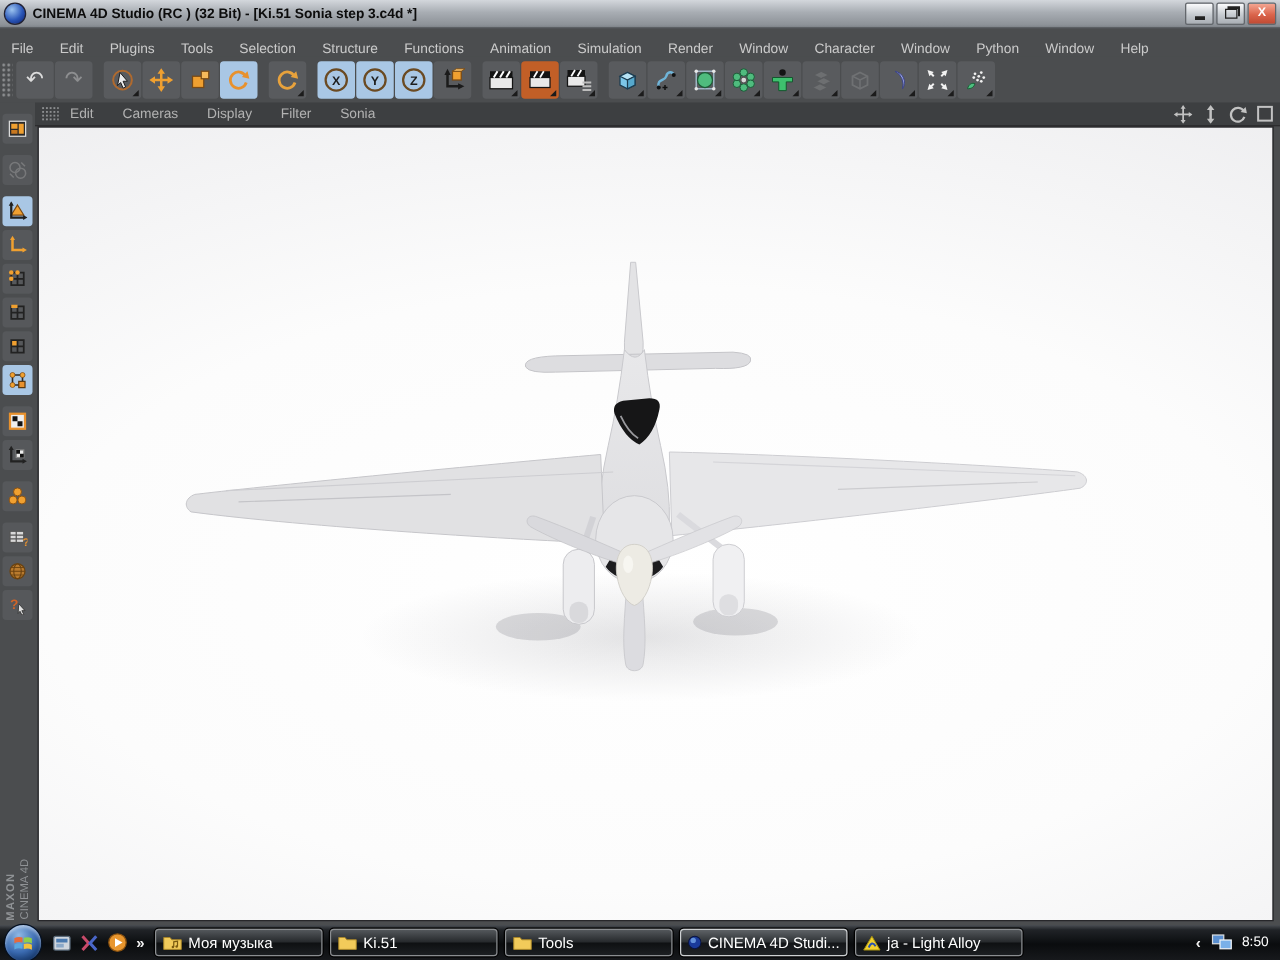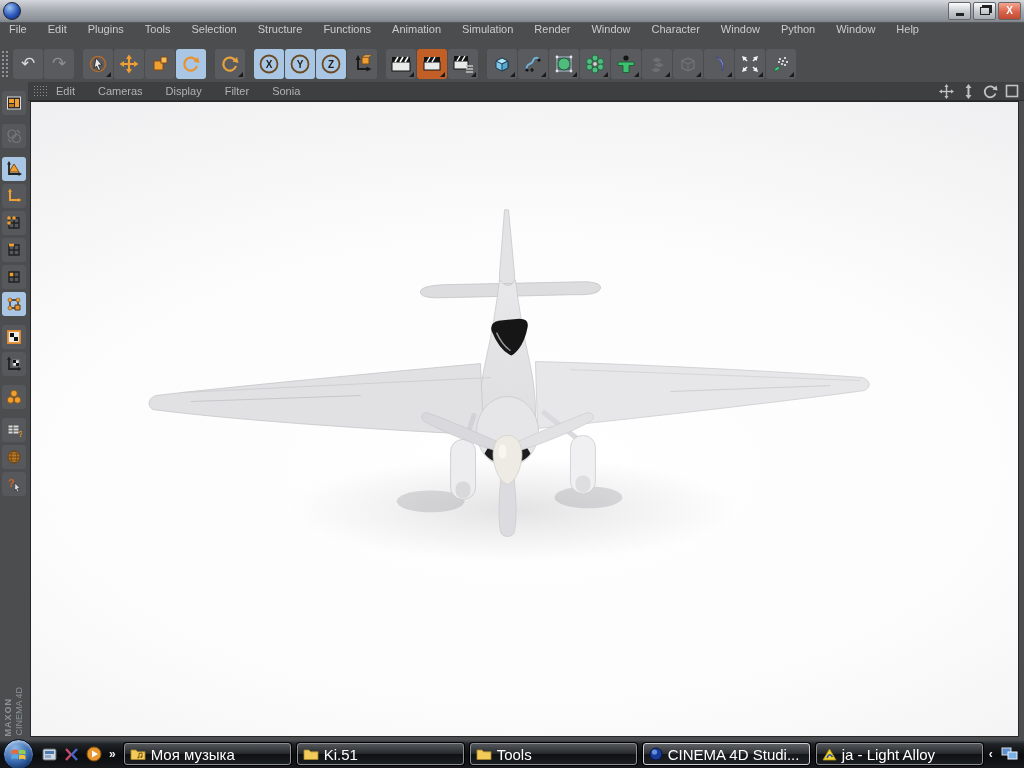--- a/index.html
+++ b/index.html
@@ -18,21 +18,21 @@
   .win-btns{margin-left:auto;display:flex;gap:2px;}
   .win-btn{width:21px;height:16px;border:1px solid #63676c;border-radius:2px;
     background:linear-gradient(#fbfcfd,#c6cbd0 55%,#a9aeb4);
     display:flex;align-items:center;justify-content:center;font-size:9px;line-height:1;color:#222;}
   .win-btn.close{background:linear-gradient(#f4a692,#da644b 55%,#c04a33);color:#fff;font-weight:bold;font-size:10px;}
   .glyph-min{width:8px;height:3px;background:#222;margin-top:7px;}
   .glyph-restore{width:8px;height:6px;border:1px solid #222;box-shadow:2px -2px 0 -0px #222;}
 
   
   .menubar{position:absolute;top:23px;left:0;right:0;height:22px;background:#4b4d4f;
-    display:flex;align-items:flex-start;padding-left:9px;box-sizing:border-box;}
+    display:flex;align-items:flex-end;padding-left:9px;box-sizing:border-box;}
   .menu-item{font-size:11px;color:#cbcbcb;margin-right:21px;white-space:nowrap;}
 
   
   .toolbar{position:absolute;top:45px;left:0;right:0;height:37px;background:#4b4d4f;
     display:flex;align-items:center;padding-left:1px;box-sizing:border-box;}
   .drag-dots{width:9px;height:28px;margin-right:3px;
     background-image:radial-gradient(#909294 1px,transparent 1.2px);background-size:4px 4px;}
   .tbtn{width:30px;height:30px;margin-right:1px;border-radius:3px;background:#595b5e;
     display:flex;align-items:center;justify-content:center;position:relative;flex:none;}
   .tbtn.active{background:#a9c7e5;}
@@ -72,33 +72,34 @@
   
   .taskbar{position:absolute;bottom:0;left:0;right:0;height:28px;
     background:linear-gradient(#4a4e53,#202327 14%,#0a0c0e 55%,#17191c);
     display:flex;align-items:center;box-sizing:border-box;}
   .orb{width:29px;height:29px;border-radius:50%;margin:0 8px 0 3px;flex:none;
     background:radial-gradient(circle at 38% 28%,#8fb8e4,#3a6ab0 50%,#0c2a58 85%);
     border:1px solid #06101f;box-shadow:inset 0 2px 3px rgba(255,255,255,.55);
     display:flex;align-items:center;justify-content:center;}
   .ql{display:flex;align-items:center;gap:7px;margin-right:8px;}
   .chev{color:#f0f0f0;font-size:12px;font-weight:bold;}
-  .taskbtn{width:167px;height:22px;border-radius:3px;border:1px solid #8b8e91;flex:none;
+  .taskbtn{width:134px;height:22px;border-radius:3px;border:1px solid #8b8e91;flex:none;
     background:linear-gradient(#53575b,#26292c 48%,#0e1012 52%,#1c1f22);
-    color:#fff;font-size:15px;display:flex;align-items:center;gap:5px;padding:0 5px;
+    color:#fff;font-size:12px;display:flex;align-items:center;gap:5px;padding:0 5px;
     margin-right:6px;box-sizing:border-box;box-shadow:0 0 0 1px #000;white-space:nowrap;overflow:hidden;}
   .taskbtn.active{border-color:#cdd0d2;background:linear-gradient(#5e6266,#2e3235 48%,#141619 52%,#202326);text-align:right;}
   .tray{margin-left:auto;display:flex;align-items:center;gap:8px;padding-right:9px;}
   .clock{color:#fff;font-size:11px;}
 </style>
 </head>
 <body>
 
 <div class="titlebar">
   <div class="app-ico"></div>
+  <div class="title-text">CINEMA 4D Studio (RC ) (32 Bit) - [Ki.51 Sonia step 3.c4d *]</div>
   <div class="win-btns">
     <div class="win-btn">
         <div class="glyph-min"></div>
       </div>
     <div class="win-btn">
         <div class="glyph-restore"></div>
       </div>
     <div class="win-btn close">
         <span>X</span>
       </div>

